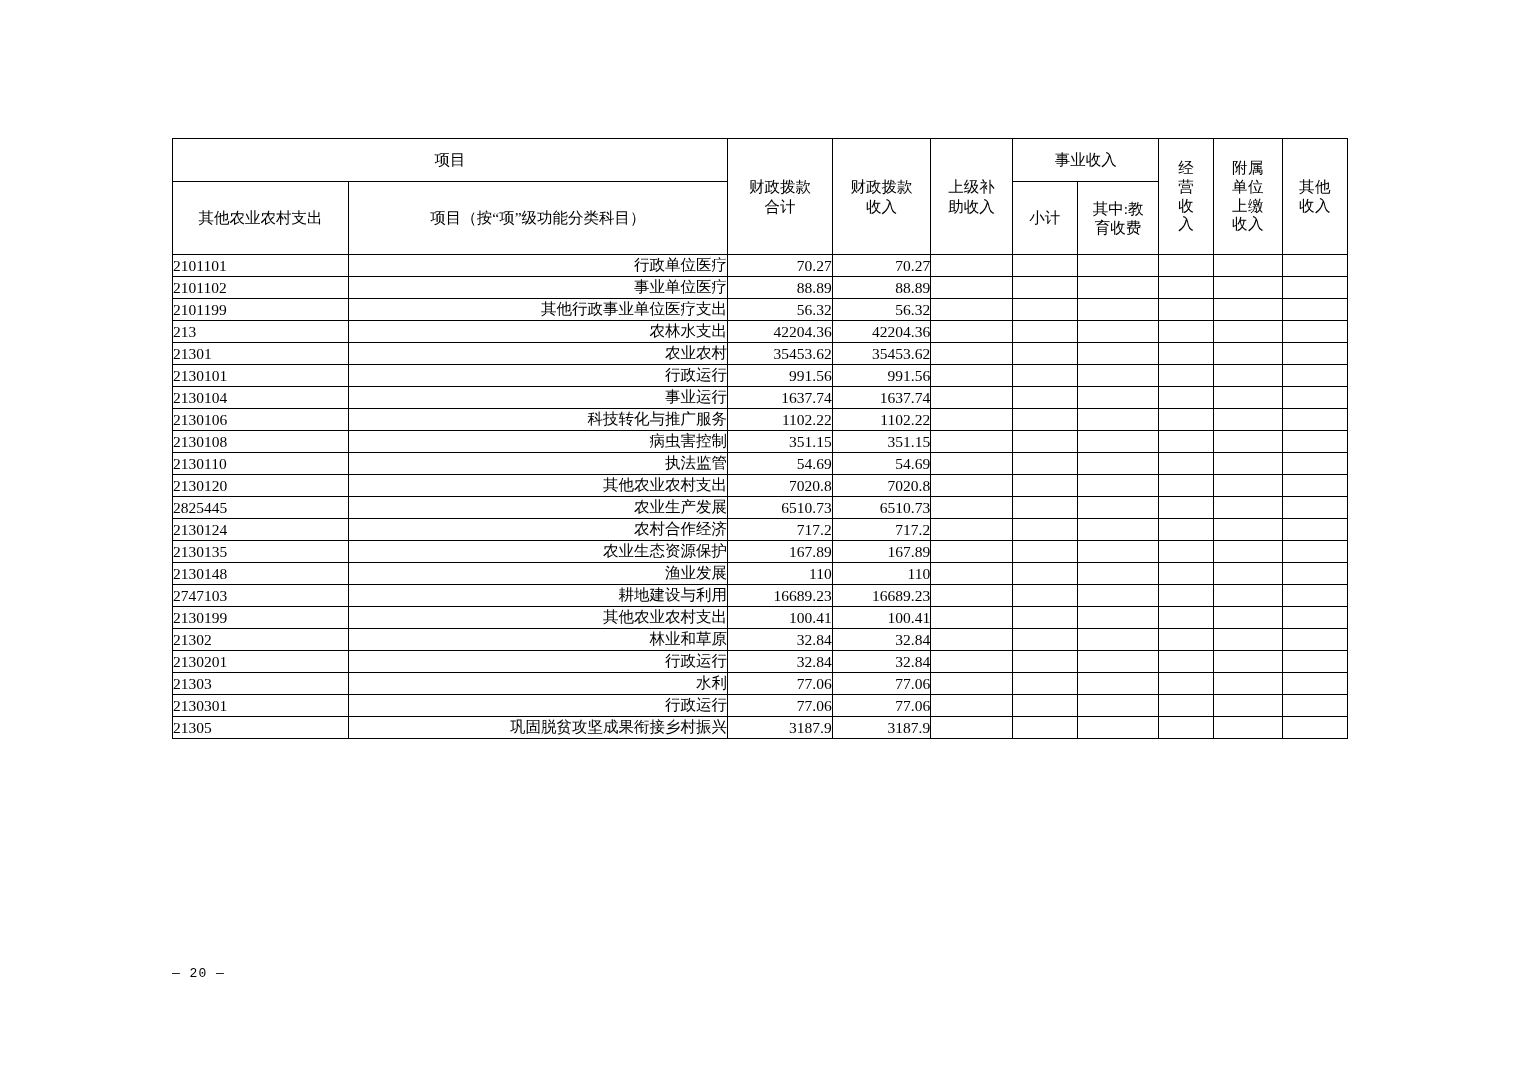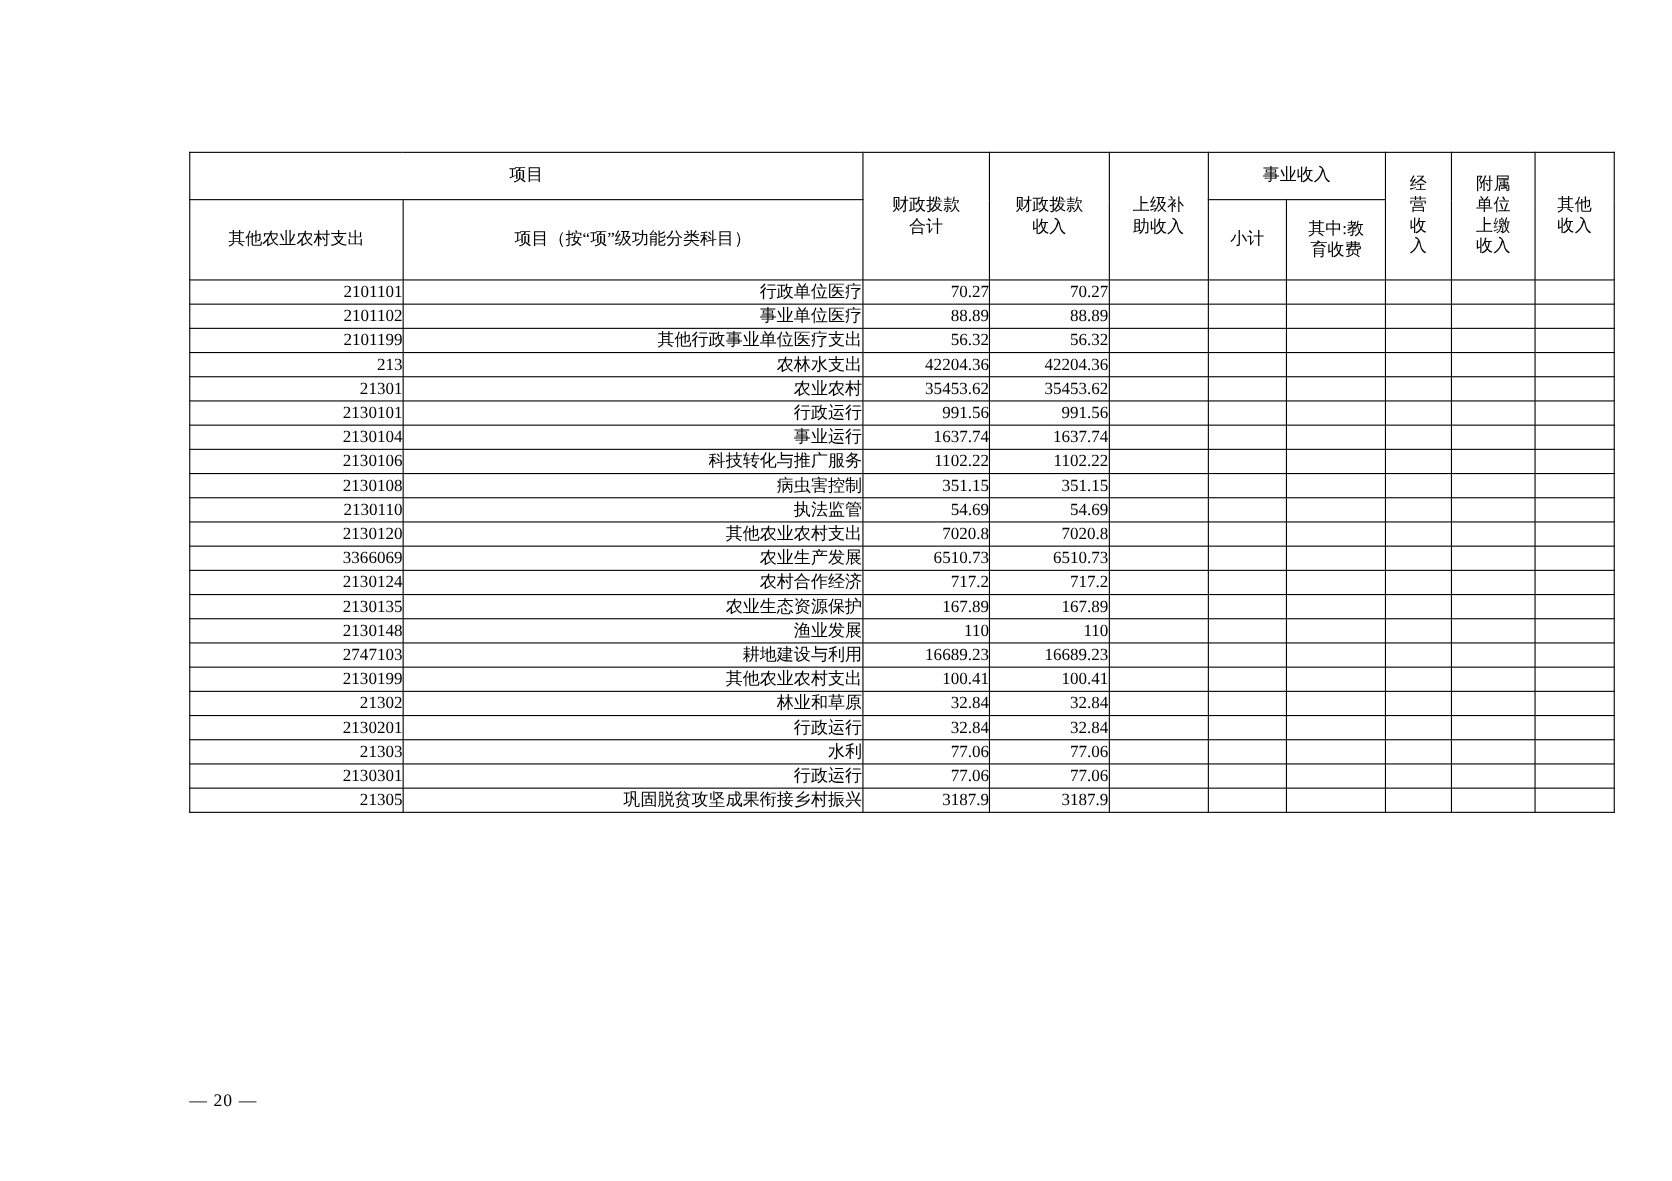--- a/index.html
+++ b/index.html
@@ -23,21 +23,21 @@
   }
   .table-wrap {
     position: absolute;
     left: 172px;
     top: 138px;
     width: 1176px;
   }
   table.budget {
     border-collapse: collapse;
     table-layout: fixed;
-    width: 1296px;
+    width: 1176px;
     font-size: 15px;
   }
   table.budget th,
   table.budget td {
     border: 1px solid #000000;
     padding: 0;
     font-weight: normal;
     vertical-align: middle;
   }
   
@@ -64,41 +64,42 @@
   .col-total  { width: 100px; }
   .col-fiscal { width: 94px; }
   .col-super  { width: 78px; }
   .col-sub    { width: 62px; }
   .col-edu    { width: 78px; }
   .col-oper   { width: 52px; }
   .col-attach { width: 66px; }
   .col-other  { width: 62px; }
 
   td.code {
-    text-align: right;
+    text-align: left;
     padding: 4px 6px 4px 8px;
     font-size: 15.5px;
     height: 21px;
   }
   td.item {
     text-align: right;
     padding: 4px 6px 4px 10px;
     font-size: 15.5px;
   }
   td.num {
     text-align: right;
     padding: 4px 8px 4px 4px;
     font-size: 15.5px;
   }
   .page-number {
     position: absolute;
     left: 172px;
-    top: 992px;
-    font-size: 16px;
+    top: 966px;
+    font-size: 13px;
     letter-spacing: 1px;
+    font-family: Liberation Mono, monospace;
   }
 </style>
 </head>
 <body>
 
 <div class="page">
 
   <div class="table-wrap">
     <table class="budget">
       <colgroup>
@@ -283,21 +284,21 @@
             <td class="num">7020.8</td>
             <td class="num">7020.8</td>
             <td class="num"></td>
             <td class="num"></td>
             <td class="num"></td>
             <td class="num"></td>
             <td class="num"></td>
             <td class="num"></td>
           </tr>
           <tr>
-            <td class="code">3366069</td>
+            <td class="code">2825445</td>
             <td class="item">农业生产发展</td>
             <td class="num">6510.73</td>
             <td class="num">6510.73</td>
             <td class="num"></td>
             <td class="num"></td>
             <td class="num"></td>
             <td class="num"></td>
             <td class="num"></td>
             <td class="num"></td>
           </tr>

